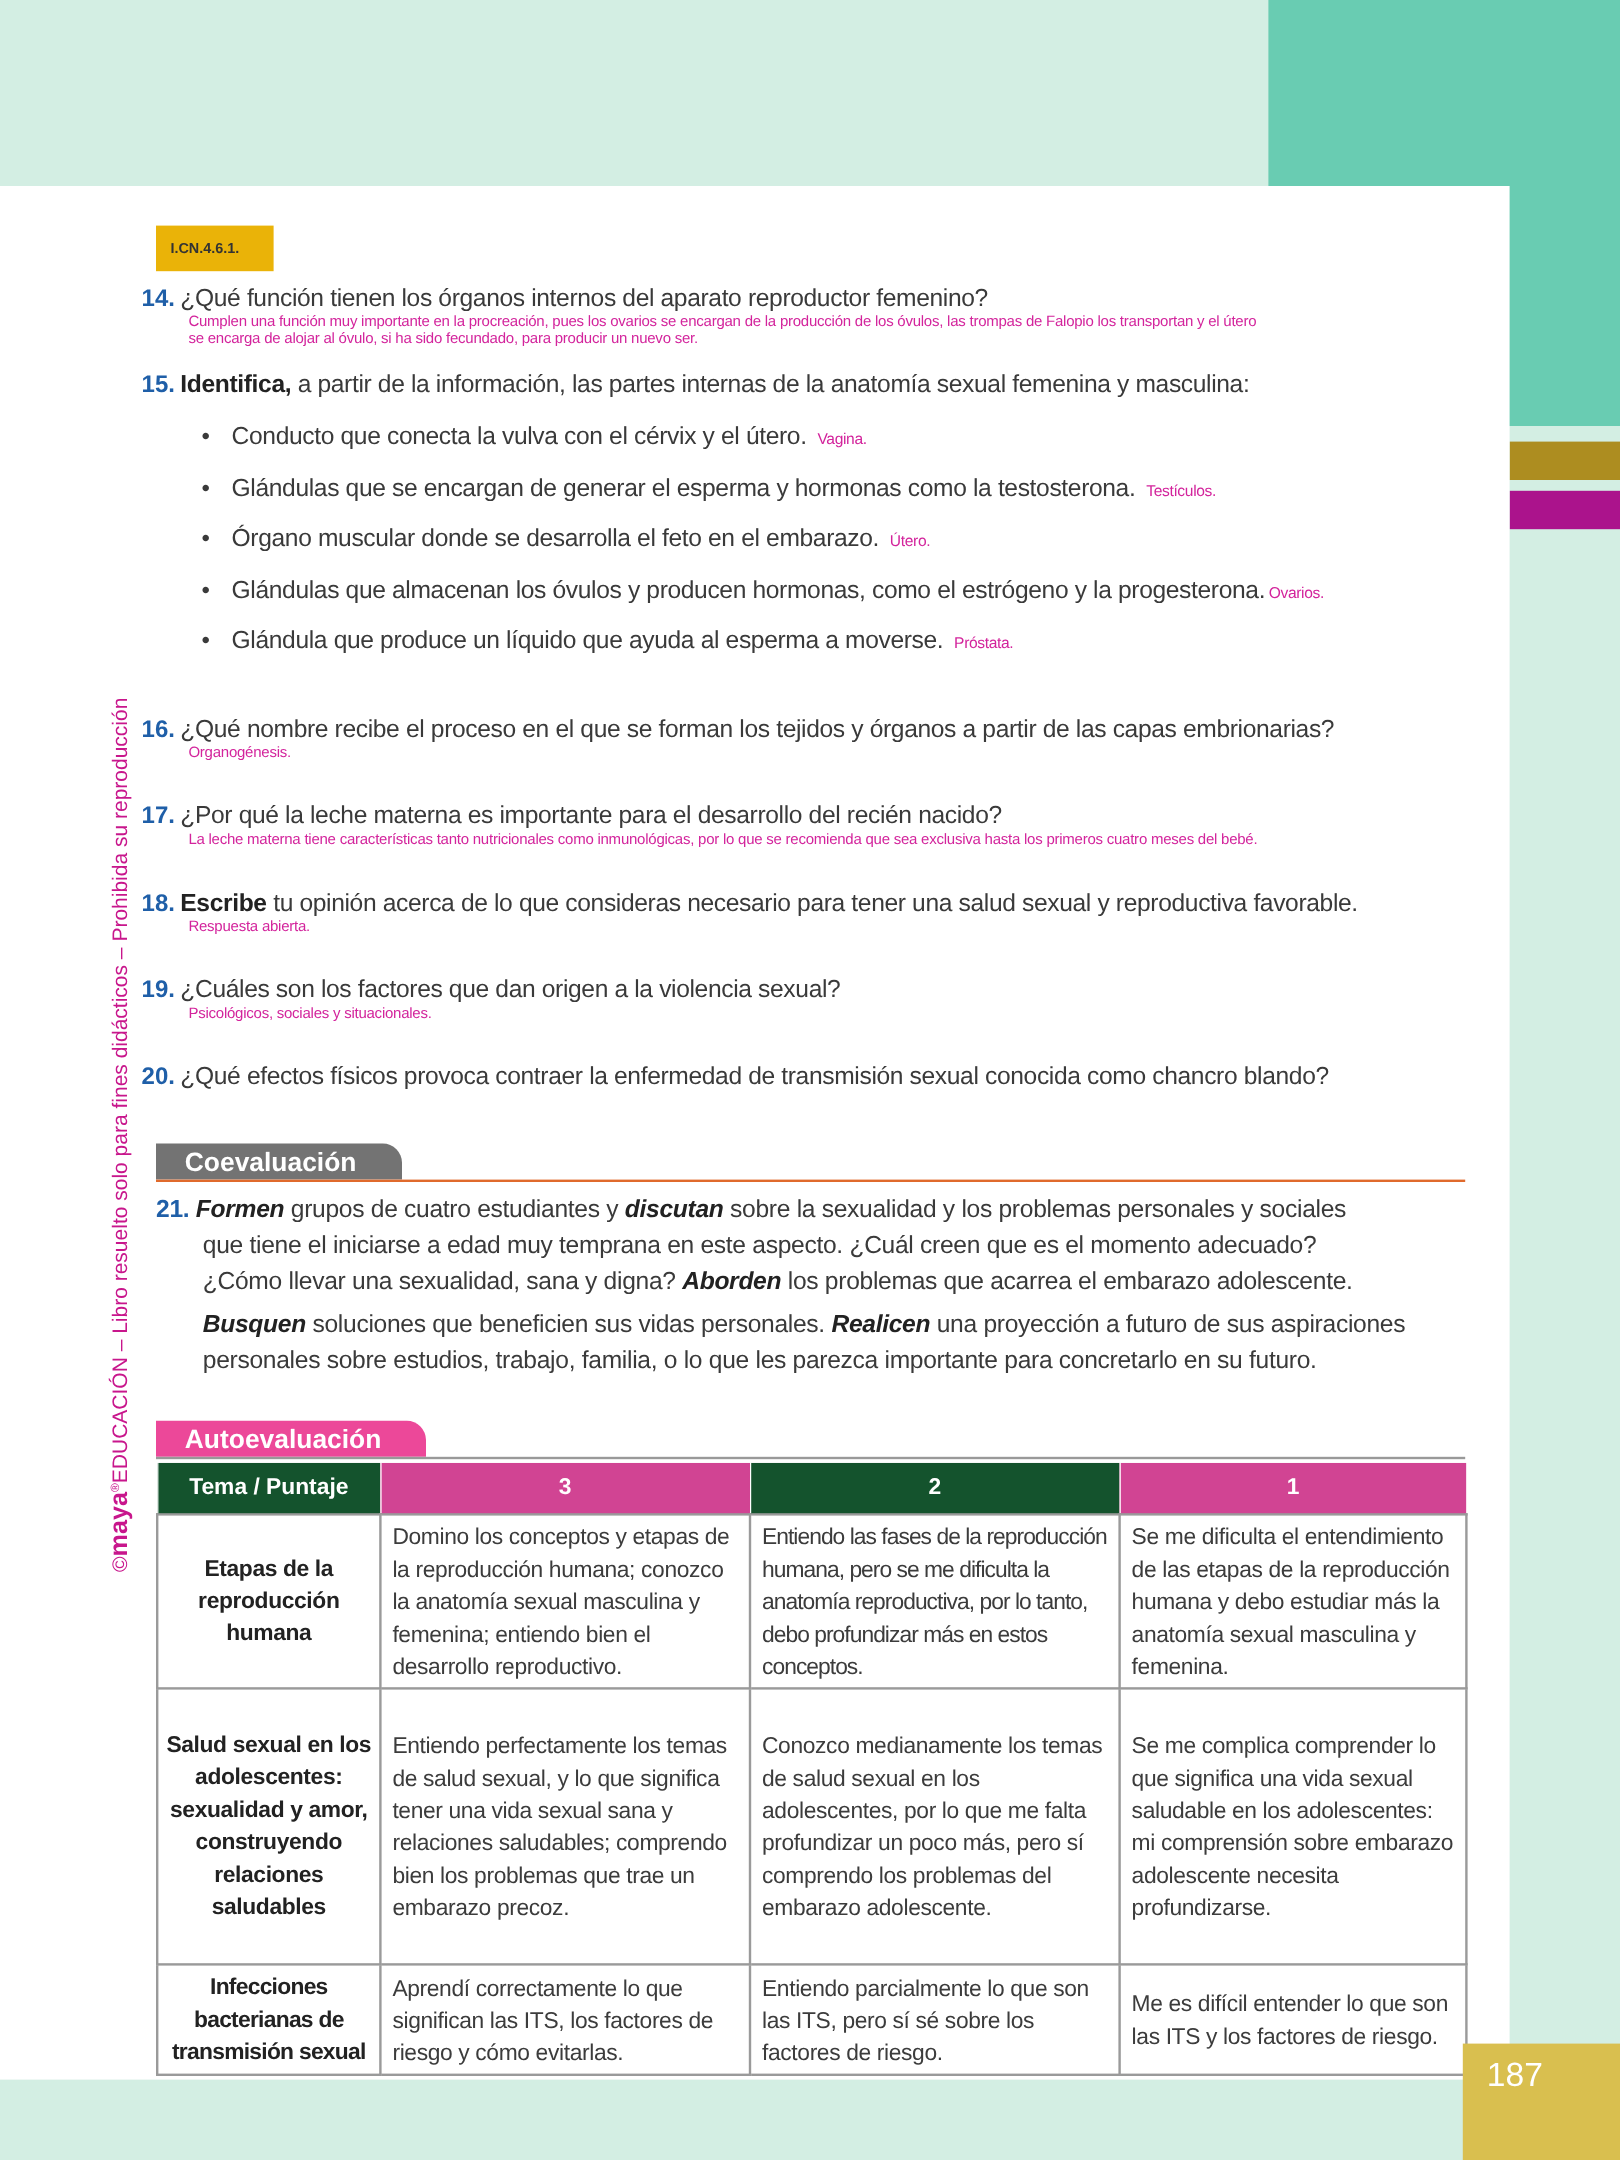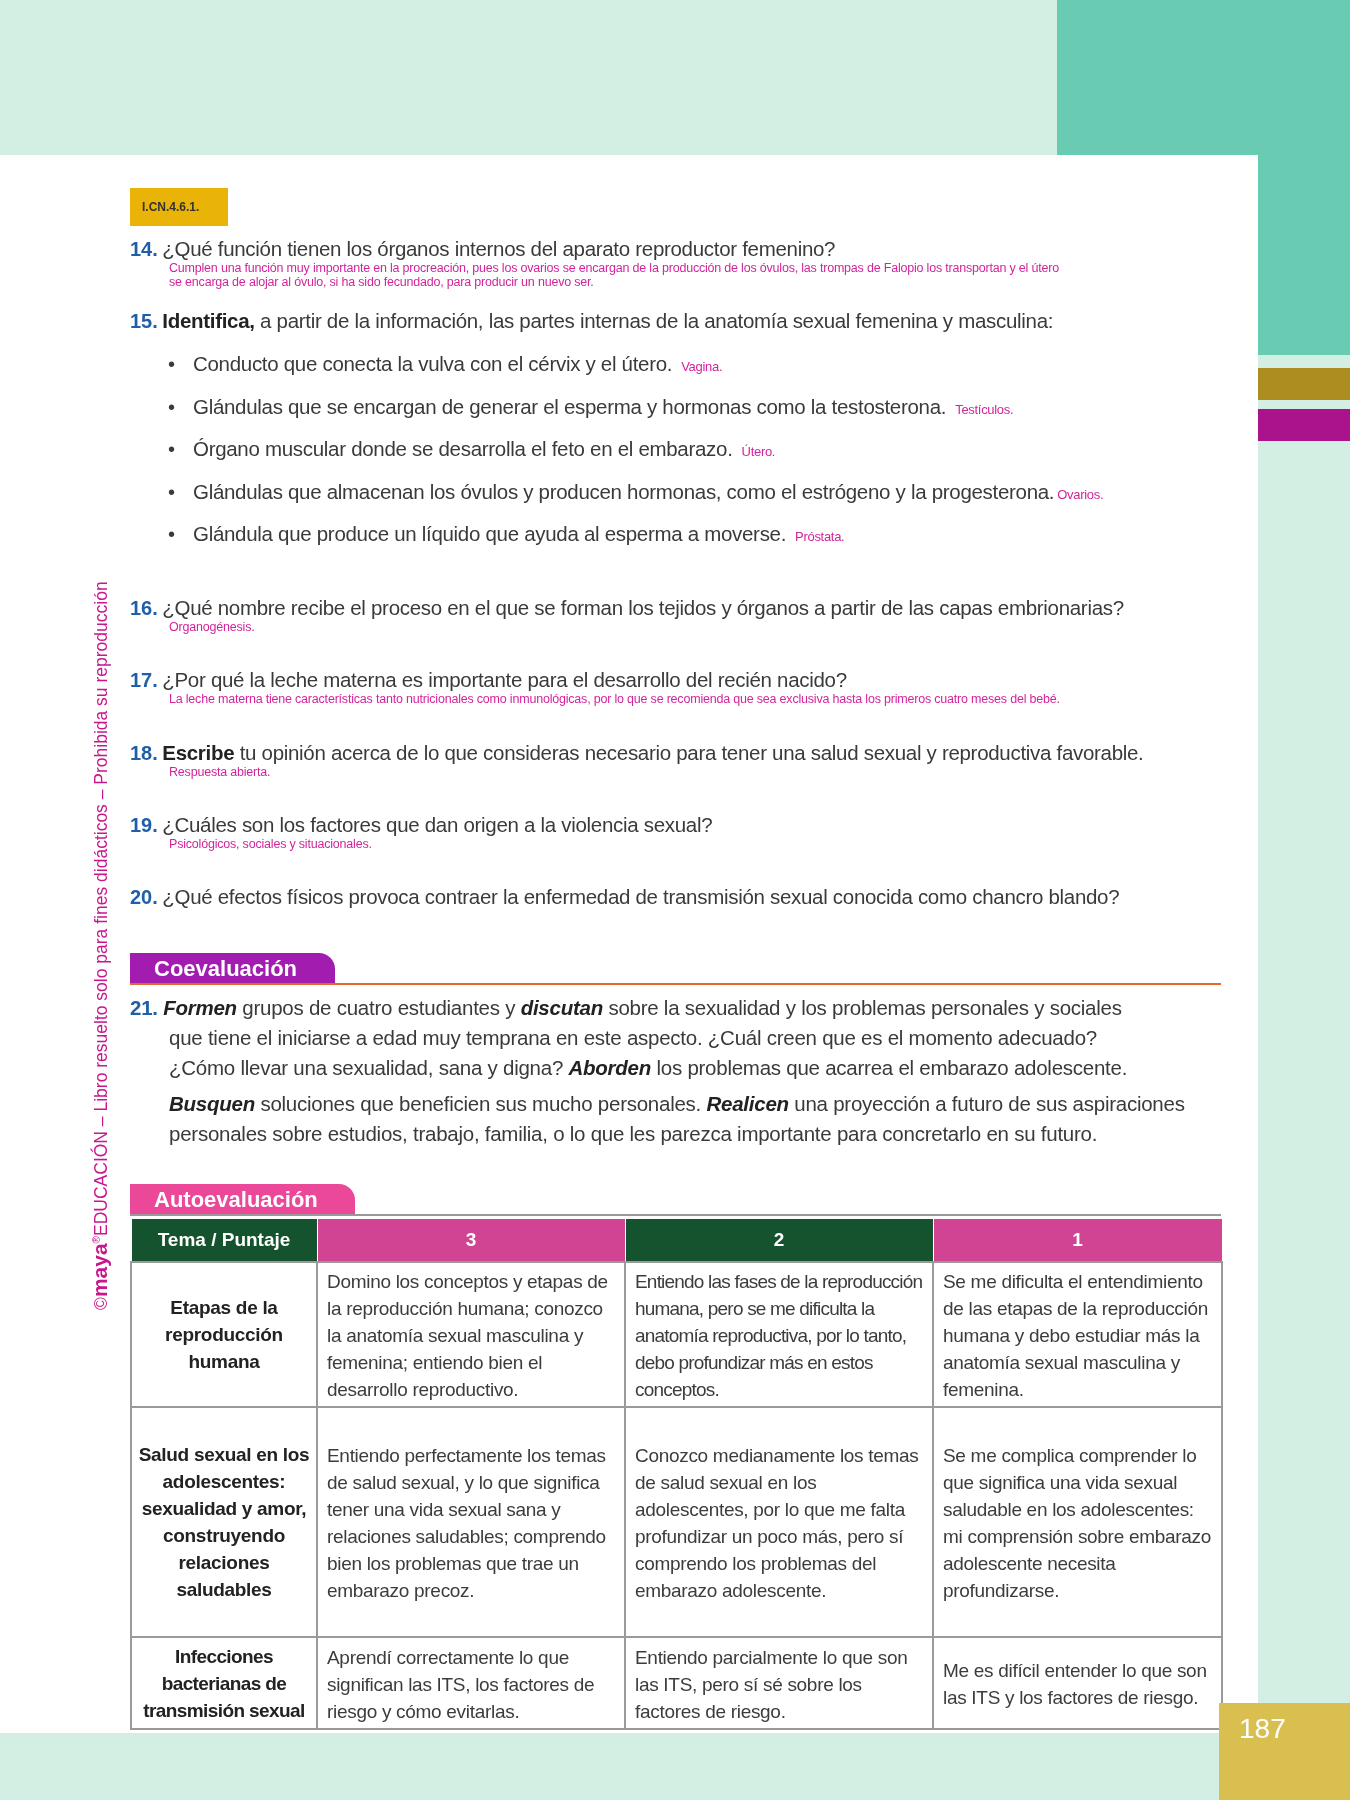--- a/index.html
+++ b/index.html
@@ -7,31 +7,31 @@
   .top-right-block{position:absolute;left:1057px;top:0;width:293px;height:355px;background:#69ccb2;}
   .stripe-gold{position:absolute;left:1258px;top:368px;width:92px;height:32px;background:#ad8d20;}
   .stripe-magenta{position:absolute;left:1258px;top:409px;width:92px;height:32px;background:#ab138c;}
   .page{position:absolute;left:0;top:155px;width:1258px;height:1578px;background:#ffffff;}
   .page-number-box{position:absolute;left:1219px;top:1703px;width:131px;height:97px;background:#d9bf4f;}
   .page-number{position:absolute;left:20px;top:10px;color:#ffffff;font-size:28px;}
   .side-text{position:absolute;left:88px;top:1310px;transform:rotate(-90deg);transform-origin:0 0;white-space:nowrap;color:#c8168c;font-size:17.5px;}
   .side-text .brand{font-weight:bold;font-size:21px;}
   .side-text .reg{font-size:10px;vertical-align:super;}
   .code-badge{position:absolute;left:130px;top:188px;width:98px;height:38px;background:#eab308;font-size:12px;font-weight:bold;color:#333;display:flex;align-items:center;padding-left:12px;box-sizing:border-box;}
-  .q{position:absolute;left:130px;width:1095px;}
+  .q{position:absolute;left:118px;width:1095px;}
   .q .num{color:#1f5fa8;font-weight:bold;font-size:20px;}
   .q .qtext{font-size:20.5px;color:#3a3a3a;letter-spacing:-0.3px;}
   .q .qtext b{color:#222;}
   .ans{color:#d3249c;font-size:12.5px;line-height:14px;margin-left:39px;letter-spacing:-0.2px;}
   .bullets{position:absolute;left:168px;top:352px;width:1060px;}
   .bullet{height:42.5px;font-size:20.5px;letter-spacing:-0.3px;color:#3a3a3a;display:flex;align-items:baseline;}
   .bullet .dot{width:25px;font-size:20px;}
   .bullet .bans{color:#d3249c;font-size:13px;margin-left:9px;}
   .tab{position:absolute;color:#fff;font-weight:bold;font-size:22px;padding-left:24px;box-sizing:border-box;border-top-right-radius:16px;}
-  .tab-coe{left:130px;top:953px;width:205px;height:30px;background:#a21caf;line-height:32px;}
+  .tab-coe{left:130px;top:953px;width:205px;height:30px;background:#737373;line-height:32px;}
   .coe-line{position:absolute;left:130px;top:983px;width:1091px;height:2px;background:#e06a2c;}
   .tab-auto{left:130px;top:1184px;width:225px;height:30px;background:#ec4899;line-height:32px;}
   .auto-line{position:absolute;left:130px;top:1214px;width:1091px;height:2px;background:#999;}
   .q21{position:absolute;left:130px;top:993px;width:1095px;font-size:20.5px;line-height:30px;color:#3a3a3a;letter-spacing:-0.25px;}
   .q21 .num{color:#1f5fa8;font-weight:bold;}
   .q21 b{color:#222;font-style:italic;}
   .q21 .cont{margin-left:39px;}
   .q21 p{margin:0;}
   .q21 p.second{margin-left:39px;margin-top:6px;}
   table.rubric{position:absolute;left:130px;top:1218px;width:1091px;border-collapse:collapse;table-layout:fixed;}
@@ -119,21 +119,21 @@
   <div><span class="num">20.</span> <span class="qtext">¿Qué efectos físicos provoca contraer la enfermedad de transmisión sexual conocida como chancro blando?</span></div>
 </div>
 
 <div class="tab tab-coe">Coevaluación</div>
 <div class="coe-line"></div>
 
 <div class="q21">
   <p><span class="num">21.</span> <b>Formen</b><span> grupos de cuatro estudiantes y </span><b>discutan</b><span> sobre la sexualidad y los problemas personales y sociales</span></p>
   <p class="cont"><span>que tiene el iniciarse a edad muy temprana en este aspecto. ¿Cuál creen que es el momento adecuado?</span></p>
   <p class="cont"><span>¿Cómo llevar una sexualidad, sana y digna? </span><b>Aborden</b><span> los problemas que acarrea el embarazo adolescente.</span></p>
-  <p class="second"><b>Busquen</b><span> soluciones que beneficien sus mucho personales. </span><b>Realicen</b><span> una proyección a futuro de sus aspiraciones</span></p>
+  <p class="second"><b>Busquen</b><span> soluciones que beneficien sus vidas personales. </span><b>Realicen</b><span> una proyección a futuro de sus aspiraciones</span></p>
   <p class="cont"><span>personales sobre estudios, trabajo, familia, o lo que les parezca importante para concretarlo en su futuro.</span></p>
 </div>
 
 <div class="tab tab-auto">Autoevaluación</div>
 <div class="auto-line"></div>
 
 <table class="rubric">
   <colgroup>
     <col style="width:186px">
       <col style="width:308px">

